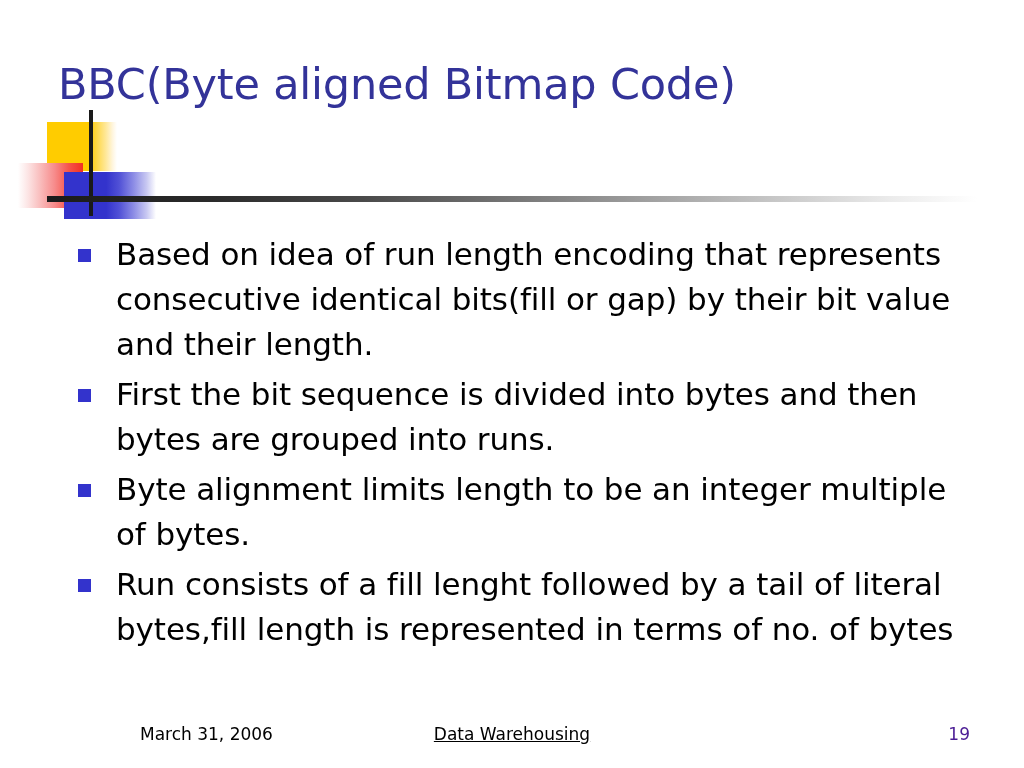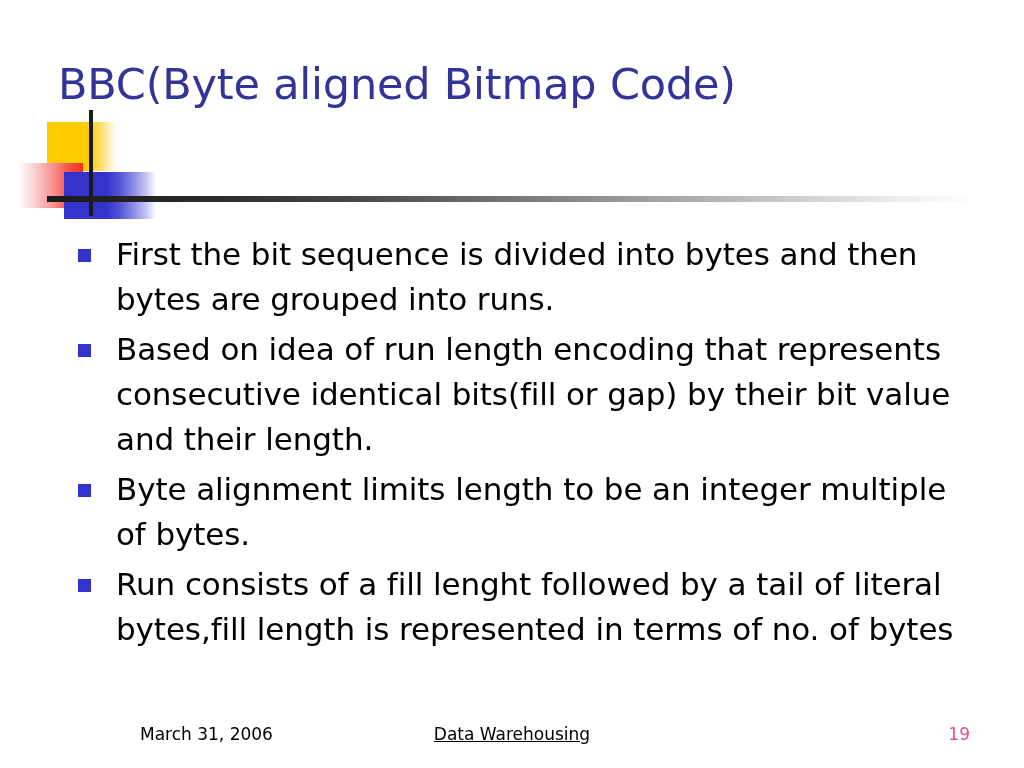--- a/index.html
+++ b/index.html
@@ -152,21 +152,21 @@
     line-height: 24px;
     color: #000000;
     text-decoration: underline;
   }
   .footer-page {
     position: absolute;
     right: 54px;
     top: 0;
     font-size: 17px;
     line-height: 24px;
-    color: #ec4899;
+    color: #4c1d95;
     text-align: right;
   }
 </style>
 </head>
 <body>
 
 <div class="slide">
 
   <div class="slide-title">BBC(Byte aligned Bitmap Code)</div>
 
@@ -175,26 +175,26 @@
     <div class="deco-rect rect-red"></div>
     <div class="deco-rect rect-blue"></div>
     <div class="deco-vline"></div>
     <div class="deco-hline"></div>
   </div>
 
   <div class="body">
 
     <div class="bullet-row">
       <span class="bullet-marker"></span>
+      <span class="bullet-text">Based on idea of run length encoding that represents consecutive identical bits(fill or gap) by their bit value and their length.</span>
+    </div>
+
+    <div class="bullet-row">
+      <span class="bullet-marker"></span>
       <span class="bullet-text">First the bit sequence is divided into bytes and then bytes are grouped into runs.</span>
-    </div>
-
-    <div class="bullet-row">
-      <span class="bullet-marker"></span>
-      <span class="bullet-text">Based on idea of run length encoding that represents consecutive identical bits(fill or gap) by their bit value and their length.</span>
     </div>
 
     <div class="bullet-row">
       <span class="bullet-marker"></span>
       <span class="bullet-text">Byte alignment limits length to be an integer multiple of bytes.</span>
     </div>
 
     <div class="bullet-row">
       <span class="bullet-marker"></span>
       <span class="bullet-text">Run consists of a fill lenght followed by a tail of literal bytes,fill length is represented in terms of no. of bytes</span>

